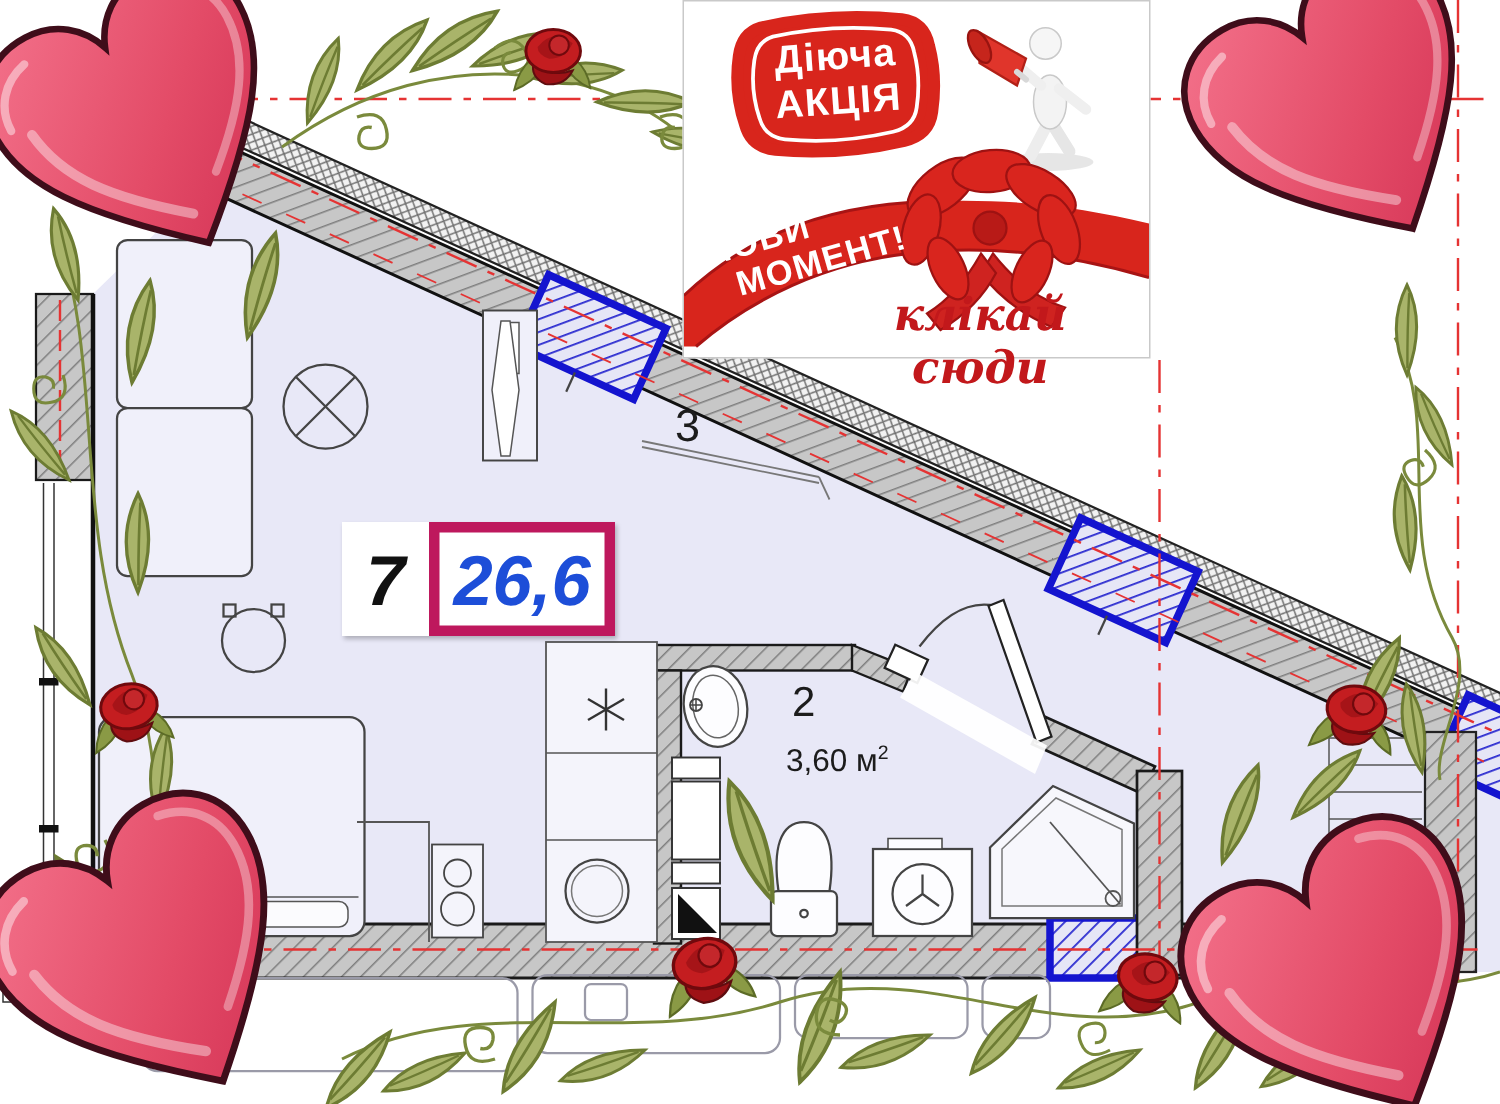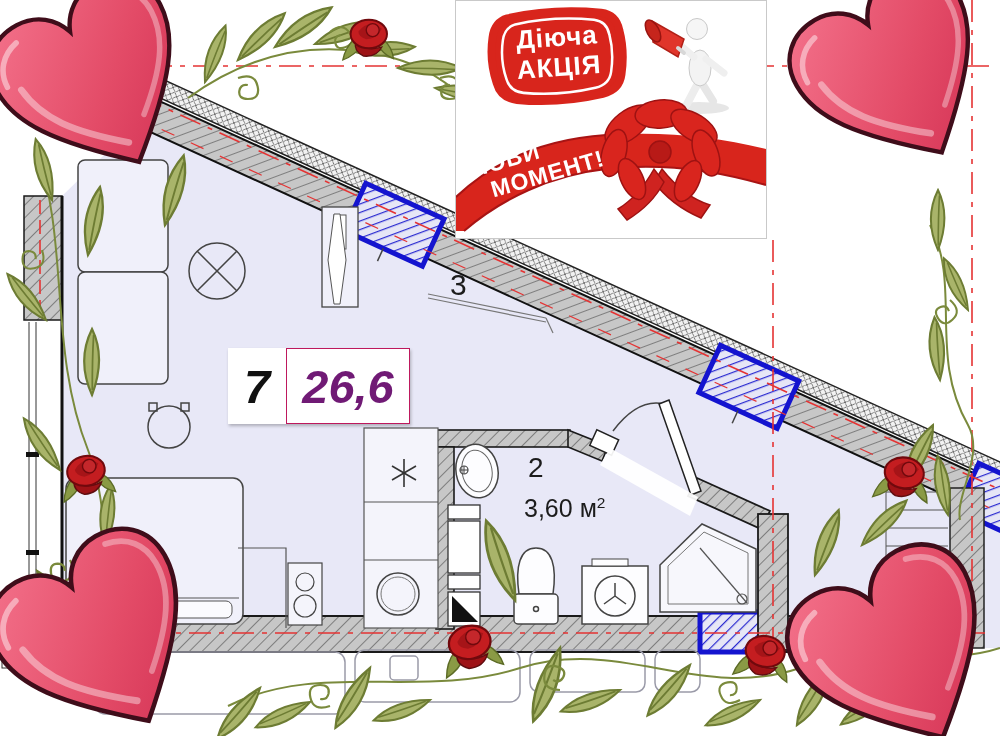--- a/index.html
+++ b/index.html
@@ -4,28 +4,28 @@
 <style>
   html,body{margin:0;padding:0;background:#fff;}
   #stage{position:relative;width:1000px;height:736px;overflow:hidden;background:#fff;
          font-family:"Liberation Sans",sans-serif;}
   #stage svg{position:absolute;left:0;top:0;}
   #plan{z-index:1;}
   .lbl{position:absolute;z-index:3;color:#1c1c1c;}
   #r3num{left:450px;top:268px;font-size:30px;}
   #r3area{left:440px;top:320px;font-size:27px;}
   #r2num{left:528px;top:452px;font-size:28px;}
-  #r2area{left:524px;top:494px;font-size:25px;}
+  #r2area{left:524px;top:494px;font-size:21px;}
   .lbl sup{font-size:.62em;}
   #badge{position:absolute;left:228px;top:348px;width:182px;height:76px;z-index:3;
          background:#fff;display:flex;box-shadow:1px 2px 3px rgba(0,0,0,.25);}
   #badge .cell{display:flex;align-items:center;justify-content:center;
          font-style:italic;font-weight:bold;font-size:47px;}
   #badge .num{width:58px;color:#111;}
-  #badge .area{flex:1;border:1px solid #be185d;color:#701a75;}
+  #badge .area{flex:1;border:7px solid #be185d;color:#1d4ed8;}
   #flora{z-index:4;}
   #hearts-svg{z-index:6;pointer-events:none;}
   #banner{position:absolute;left:455px;top:0;width:310px;height:237px;z-index:5;
           background:#fff;border:1px solid #c9c9c9;cursor:pointer;}
   #banner svg{position:absolute;left:0;top:0;}
   #badge-text{position:absolute;left:34px;top:22px;width:136px;z-index:2;color:#fff;
           font-weight:bold;font-size:26px;text-align:center;line-height:1.15;
           transform:rotate(-4deg);letter-spacing:1px;}
   #ribbon-text{position:absolute;left:16px;top:138px;z-index:2;color:#fff;font-weight:bold;
           font-size:23px;line-height:1.08;transform:rotate(-16deg);letter-spacing:1px;}
@@ -374,15 +374,16 @@
     </g>
   </svg>
   <div id="badge-text">
     <div>Діюча</div>
     <div>АКЦІЯ</div>
   </div>
   <div id="ribbon-text">
     <div>ЛОВИ</div>
     <div class="l2">МОМЕНТ!</div>
   </div>
+  <div id="cta">клікай сюди</div>
 </div>
 
 </div>
 
 </body></html>

